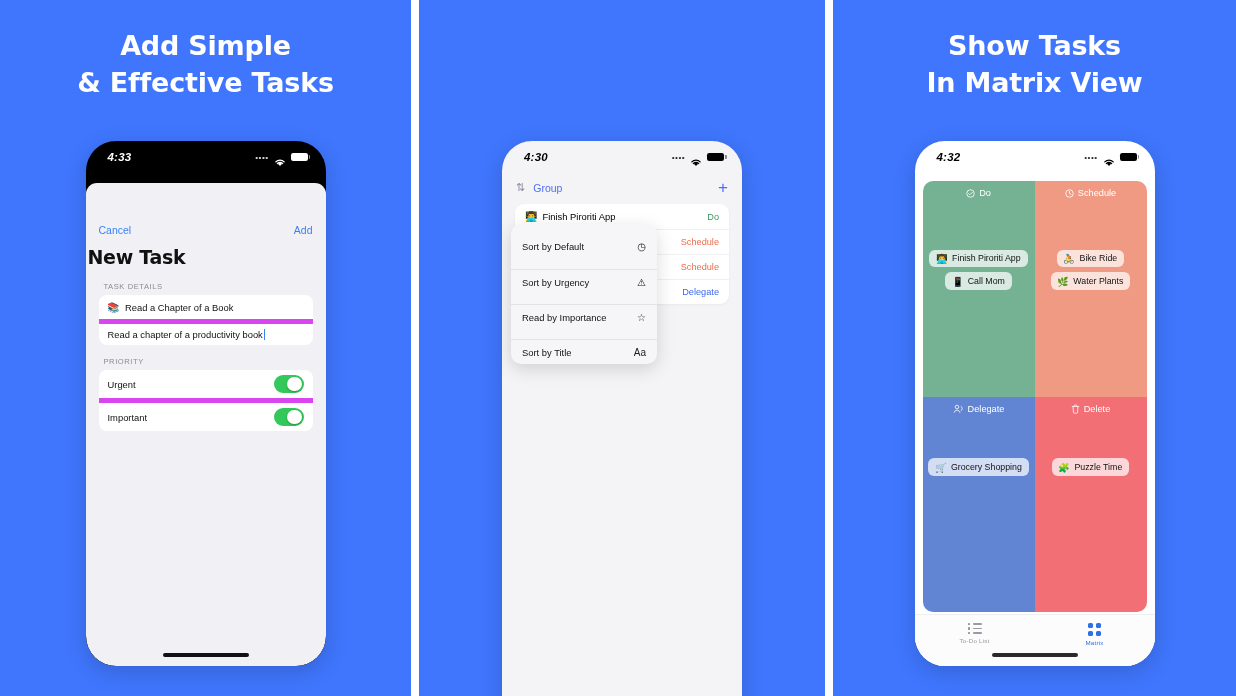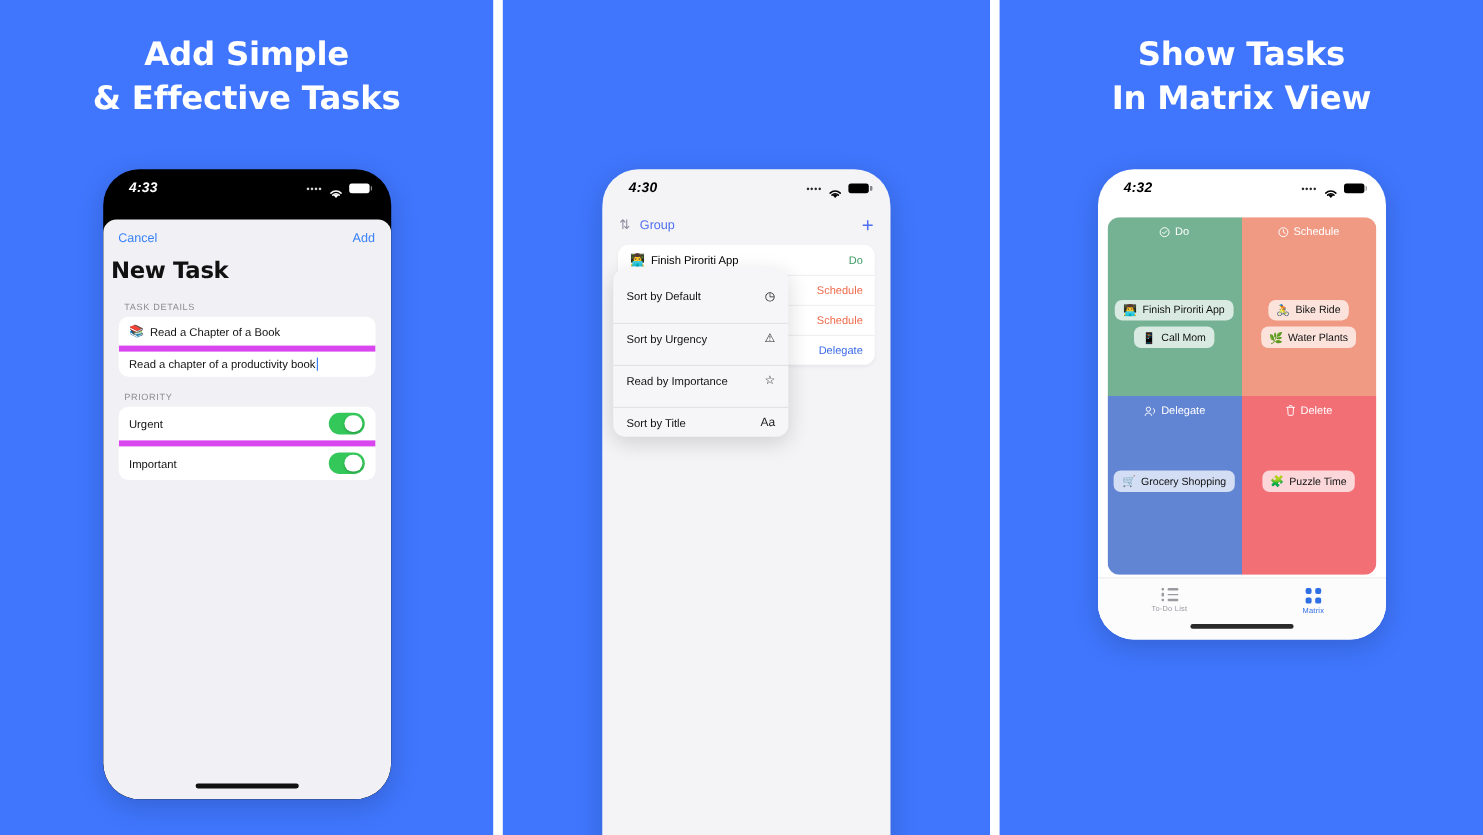--- a/index.html
+++ b/index.html
@@ -38,21 +38,21 @@
     position: absolute;
     left: 50%;
     transform: translateX(-50%);
     width: 240px;
     border-radius: 30px;
     overflow: hidden;
     box-shadow: 0 6px 22px rgba(0,0,0,0.17);
   }
   .phone.ph1 { top: 141px; height: 525px; background: #000; }
   .phone.ph2 { top: 141px; height: 681px; background: #f4f4f7; text-align: right; }
-  .phone.ph3 { top: 141px; height: 392px; background: #ffffff; }
+  .phone.ph3 { top: 141px; height: 525px; background: #ffffff; }
 
   .statusbar {
     height: 32px; position: relative;
     display: flex; align-items: center;
     padding: 0 18px 0 22px;
     font-style: italic;
   }
   .sb-time { font-size: 11.5px; font-weight: bold; letter-spacing: 0.2px; }
   .sb-right { margin-left: auto; display: flex; align-items: center; gap: 5px; }
   .sb-dots { font-size: 8px; letter-spacing: 0.5px; opacity: .85; }
@@ -76,24 +76,24 @@
   .sheet {
     position: absolute; left: 0; right: 0; top: 42px; bottom: 0;
     background: #f1f1f5;
     border-radius: 11px 11px 30px 30px;
   }
   .sheet-nav {
     display: flex; align-items: center; justify-content: space-between;
     padding: 10px 13px 4px 13px;
     font-size: 10.5px;
   }
-  .sheet-nav span { color: #3a82f7; }
+  .sheet-nav span { color: #3a82f7; margin-top: 31px; }
   .sheet-title {
     font-size: 19px; font-weight: bold; color: #111;
-    padding: 6px 13px 2px 7px; letter-spacing: -0.3px;
+    padding: 6px 13px 2px 2px; letter-spacing: -0.3px;
     font-family: "DejaVu Sans", sans-serif;
   }
   .section-label {
     font-size: 7.6px; color: #8b8b90; letter-spacing: 0.55px;
     padding: 12px 18px 4px 18px; text-transform: uppercase;
   }
   .card {
     background: #fff; margin: 0 13px; border-radius: 8px; overflow: hidden;
   }
   .row {

